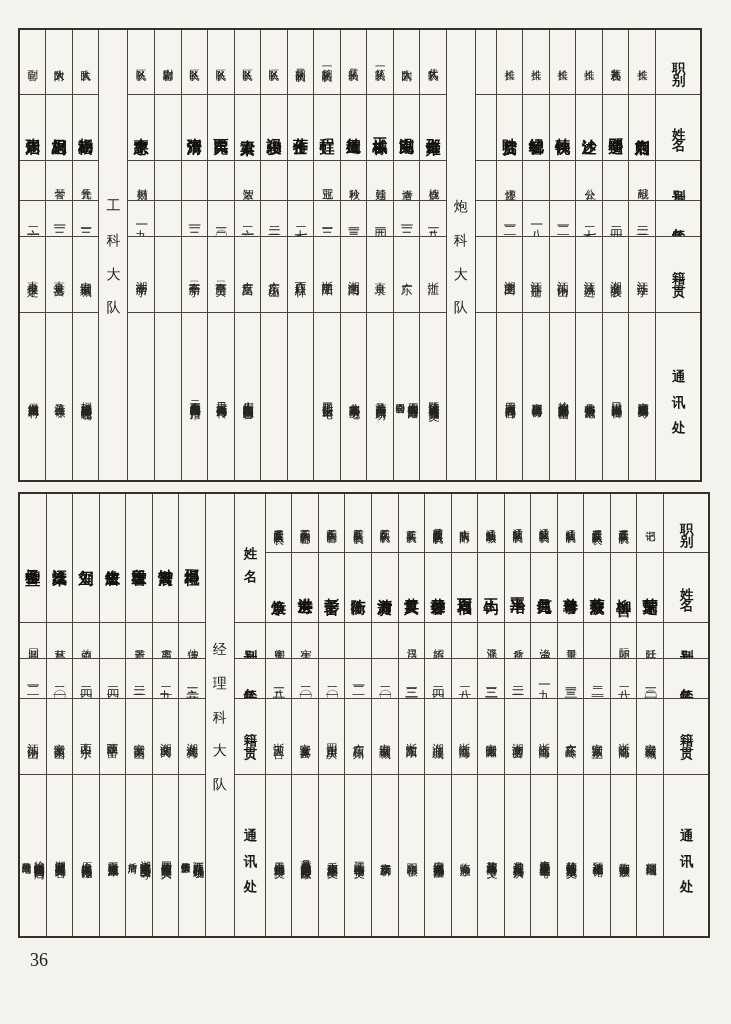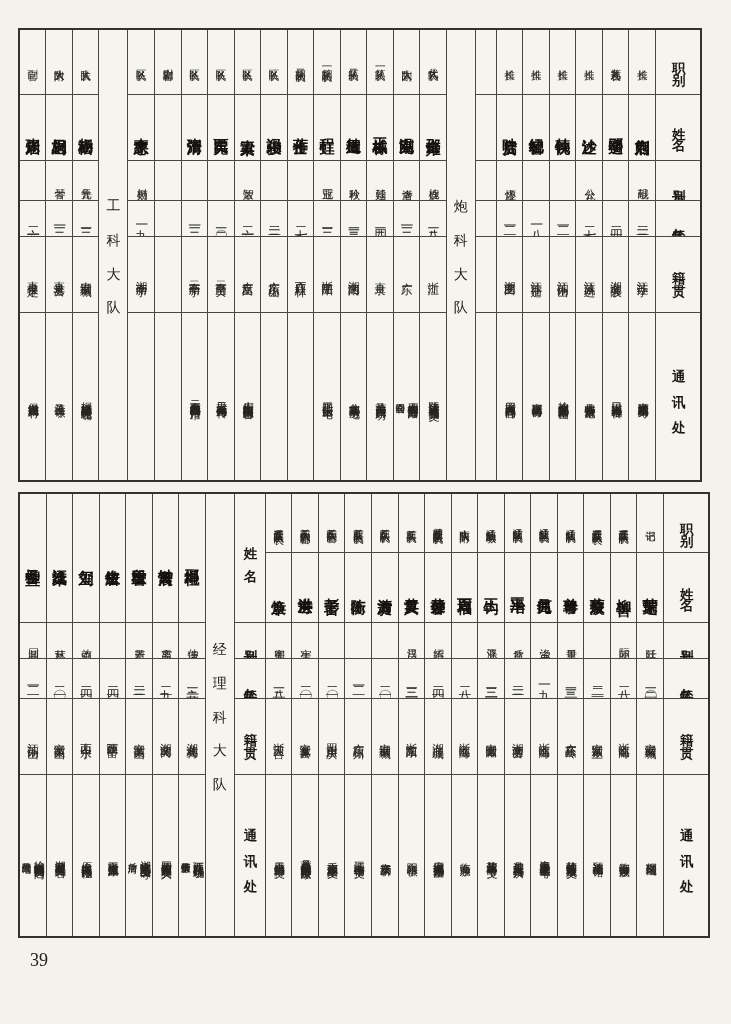--- a/index.html
+++ b/index.html
@@ -1081,13 +1081,13 @@
         <div class="v or">江苏铜山</div>
       </div>
       <div class="cell" style="height: 162px;">
         <div class="addrwrap">
           <div class="v ad">徐州城内张公祠前西巷内</div>
           <div class="v ad2">门牌五号椾宅</div>
         </div>
       </div>
     </div>
   </div>
-<div id="page-number">39</div>
+<div id="page-number">36</div>
 
 </body></html>

